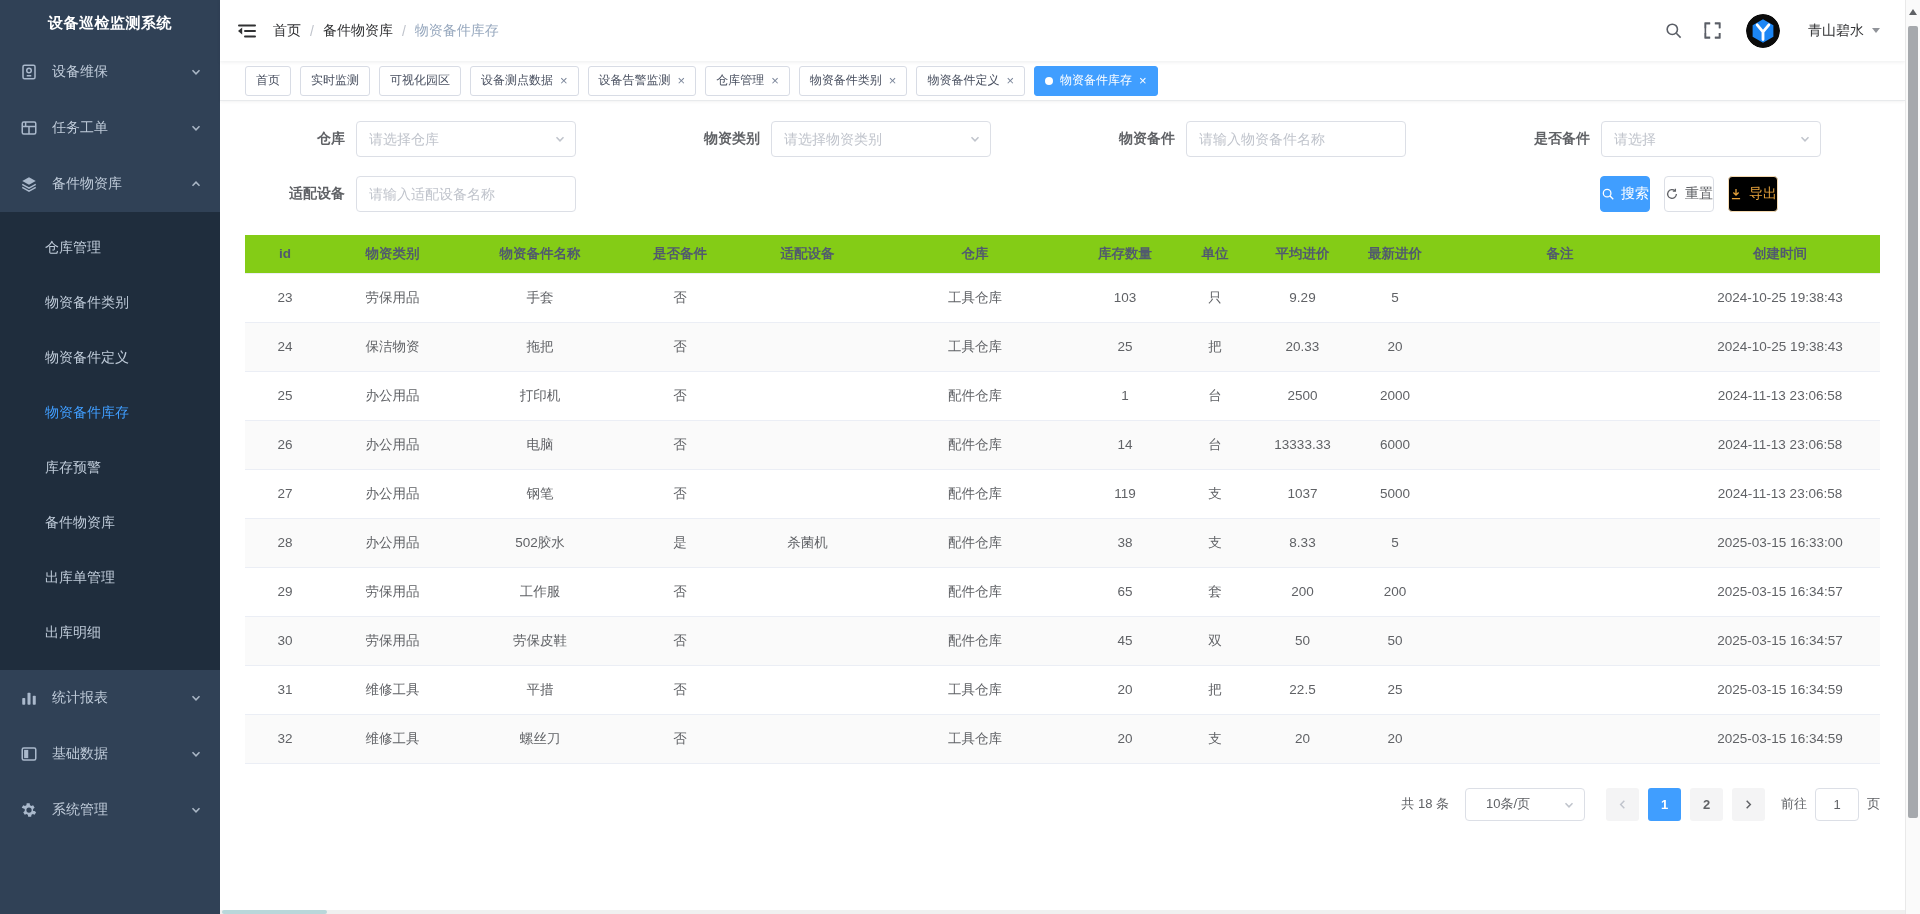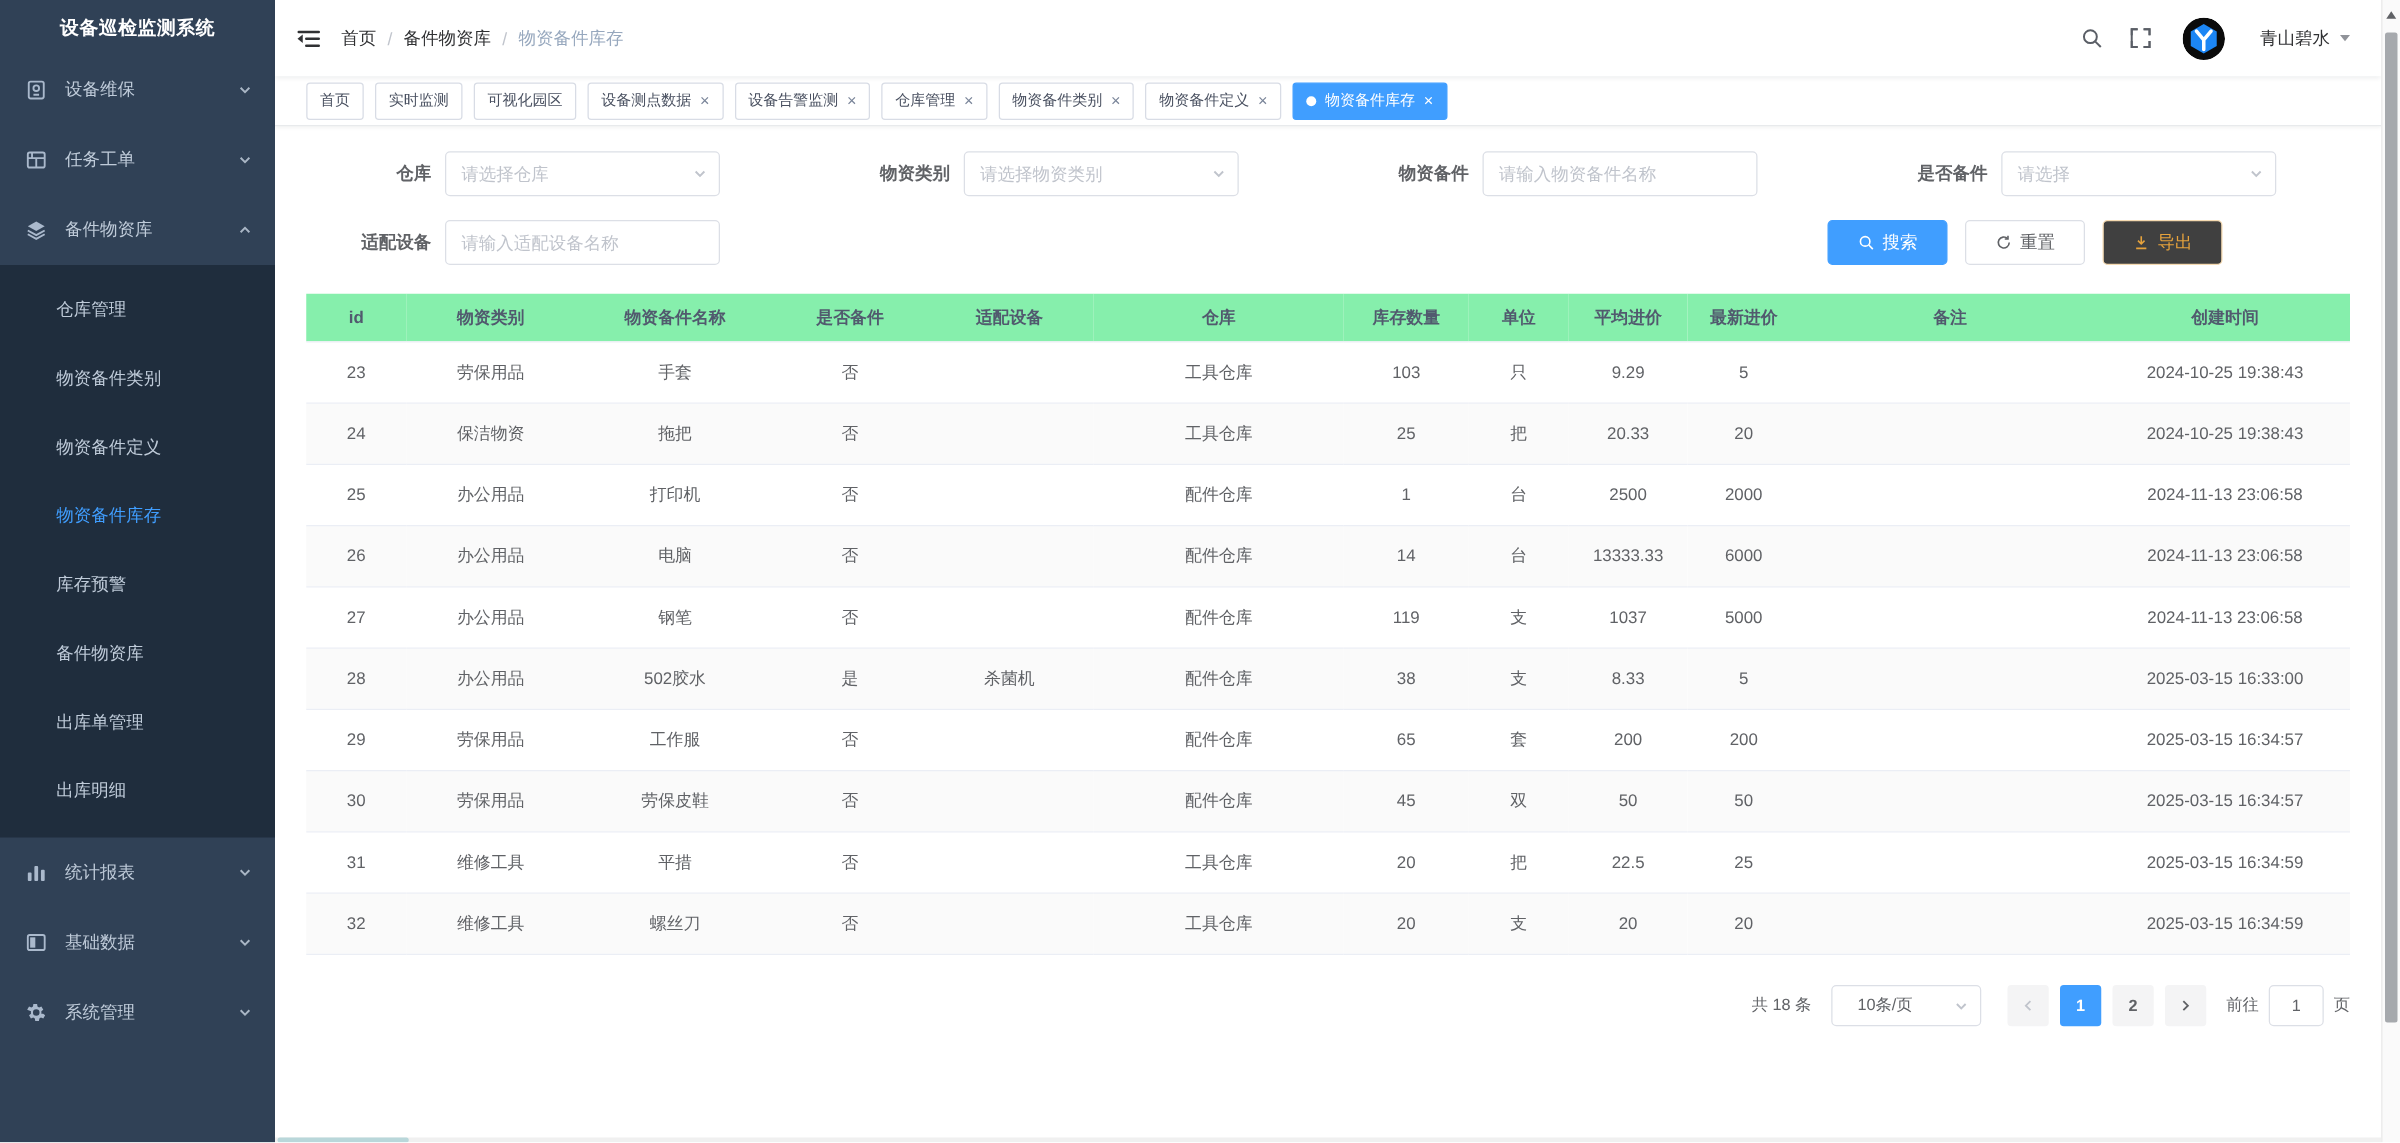--- a/index.html
+++ b/index.html
@@ -54,29 +54,29 @@
   .f-group.last { flex:0 0 auto; width:auto; }
   .f-label { width:111px; flex:0 0 111px; text-align:right; padding-right:11px; font-size:14px; font-weight:700; color:#606266; white-space:nowrap; }
   .f-control { position:relative; width:220px; flex:0 0 220px; height:36px; }
   .f-control input { width:100%; height:36px; border:1px solid #dcdfe6; border-radius:4px; font-size:14px; color:#606266; padding:0 12px; outline:none; font-family:inherit; background:#fff; }
   .f-control.select input { padding-right:30px; }
   .f-control input::placeholder { color:#c0c4cc; }
   .select-chev { position:absolute; right:10px; top:12px; width:12px; height:12px; color:#c0c4cc; pointer-events:none; }
   .select-chev svg { width:12px; height:12px; display:block; }
 
   .btn-group { margin-left:auto; margin-right:102px; display:flex; gap:14px; }
-  .btn { height:36px; border-radius:4px; font-size:14px; font-family:inherit; display:inline-flex; align-items:center; justify-content:center; gap:6px; padding:0 23px; border:1px solid transparent; cursor:pointer; white-space:nowrap; }
+  .btn { height:36px; border-radius:4px; font-size:14px; font-family:inherit; display:inline-flex; align-items:center; justify-content:center; gap:6px; padding:0 0; border:1px solid transparent; cursor:pointer; white-space:nowrap; }
   .btn svg { width:14px; height:14px; display:block; }
   .btn-primary { background:#409eff; border-color:#409eff; color:#fff; }
   .btn-default { background:#fff; border-color:#dcdfe6; color:#606266; }
-  .btn-warning { background:#404040; border-color:#f5dab1; color:#e6a23c; }
+  .btn-warning { background:#000000; border-color:#f5dab1; color:#e6a23c; }
 
   
   table.data-table { width:1635px; table-layout:fixed; border-collapse:collapse; }
-  .data-table th { height:38px; background:#86efac; color:#515a6e; font-weight:700; font-size:13.5px; text-align:center; border-bottom:1px solid #ebeef5; white-space:nowrap; }
+  .data-table th { height:38px; background:#84cc16; color:#515a6e; font-weight:700; font-size:13.5px; text-align:center; border-bottom:1px solid #ebeef5; white-space:nowrap; }
   .data-table td { height:49px; color:#606266; font-size:13.5px; text-align:center; border-bottom:1px solid #ebeef5; white-space:nowrap; overflow:hidden; text-overflow:ellipsis; }
   .data-table tbody tr:nth-child(even) { background:#fafafa; }
 
   
   .pagination { display:flex; align-items:center; justify-content:flex-end; margin-top:24px; font-size:13px; color:#606266; }
   .pg-total { margin-right:16px; white-space:nowrap; }
   .pg-size { position:relative; width:120px; height:33px; margin-right:12px; }
   .pg-size .pg-size-box { width:100%; height:33px; border:1px solid #dcdfe6; border-radius:4px; display:flex; align-items:center; padding-left:20px; font-size:13px; color:#606266; background:#fff; cursor:pointer; }
   .pg-size .select-chev { top:11px; }
   .pg-btn { min-width:33px; height:33px; border-radius:3px; background:#f4f4f5; color:#606266; display:flex; align-items:center; justify-content:center; margin-left:9px; font-weight:700; font-size:13px; cursor:pointer; }

